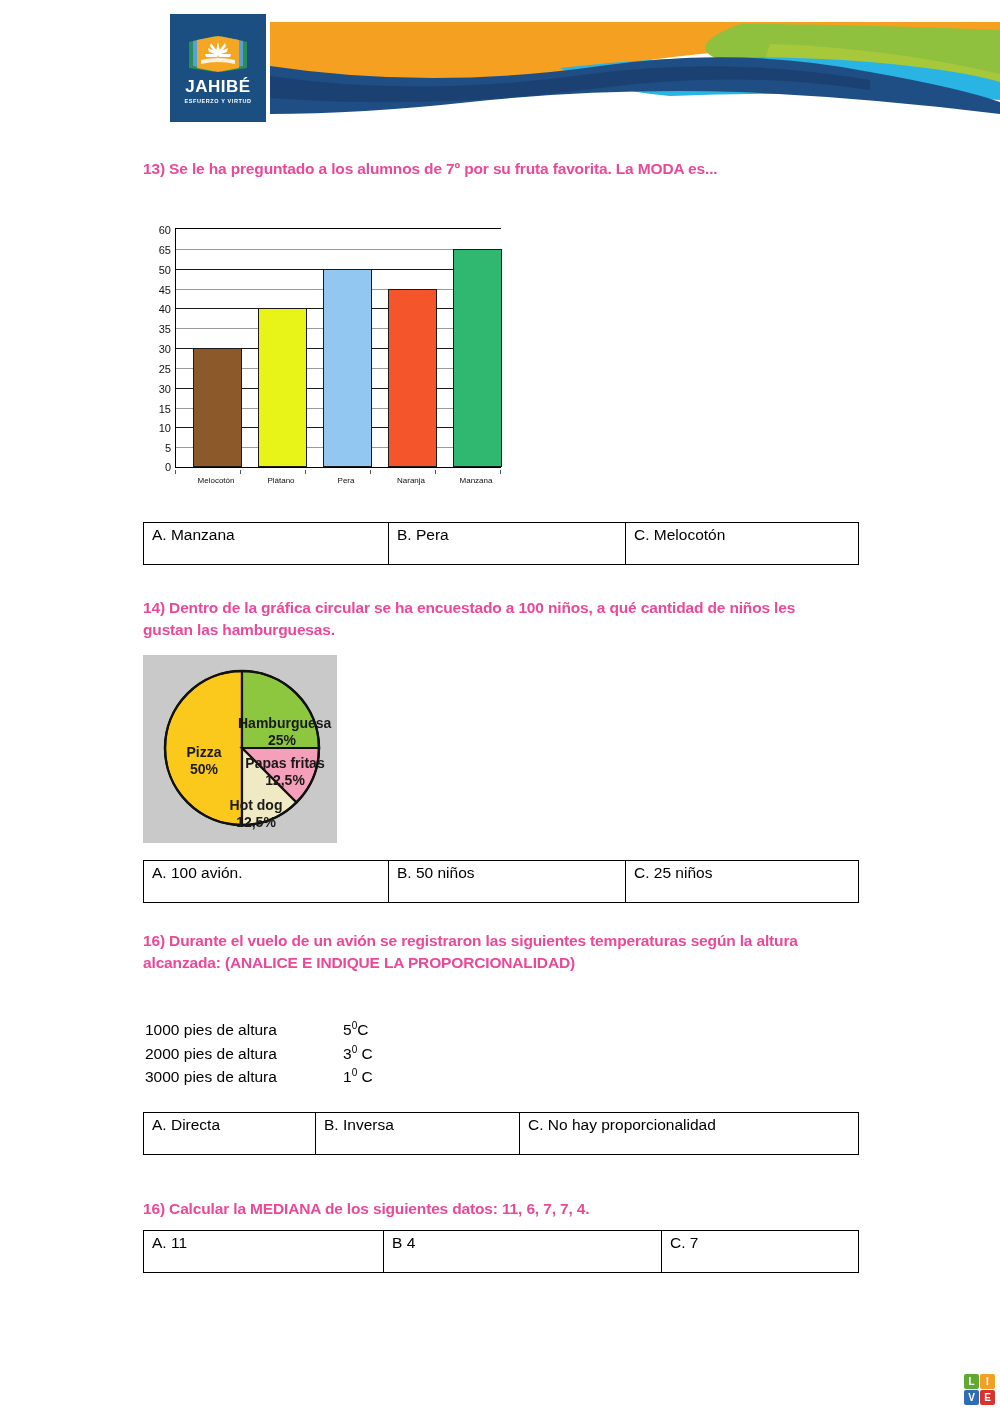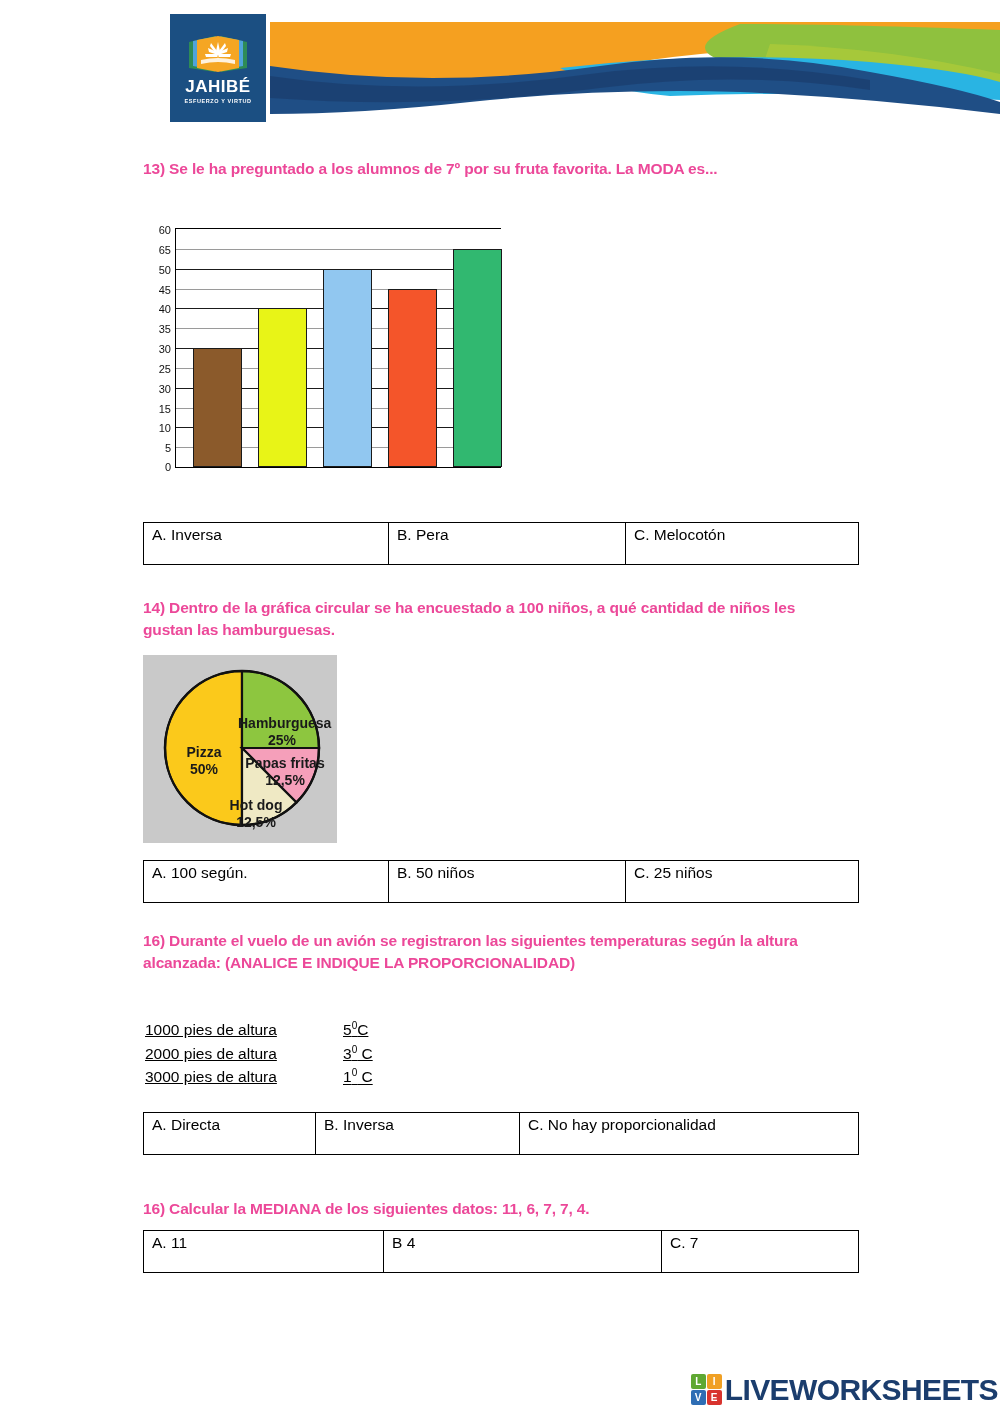--- a/index.html
+++ b/index.html
@@ -324,26 +324,39 @@
       <div class="bc-grid-major" style="top:198.3px;"></div>
       <div class="bc-grid-minor" style="top:218.2px;"></div>
 
       <div class="bc-bar" style="left:17px;  width:49px; height:119px;   background:#8B5A2B;"></div>
       <div class="bc-bar" style="left:82px;  width:49px; height:158.7px; background:#E8F417;"></div>
       <div class="bc-bar" style="left:147px; width:49px; height:198.3px; background:#91C7F0;"></div>
       <div class="bc-bar" style="left:212px; width:49px; height:178.5px; background:#F4552A;"></div>
       <div class="bc-bar" style="left:277px; width:49px; height:218.2px; background:#31B870;"></div>
     </div>
 
+    <div class="bc-xlabels">
+      <div class="bc-tick" style="left:0px;"></div>
+      <div class="bc-tick" style="left:65px;"></div>
+      <div class="bc-tick" style="left:130px;"></div>
+      <div class="bc-tick" style="left:195px;"></div>
+      <div class="bc-tick" style="left:260px;"></div>
+      <div class="bc-tick" style="left:325px;"></div>
+      <div class="bc-xlab" style="left:41px;">Melocotón</div>
+      <div class="bc-xlab" style="left:106px;">Plátano</div>
+      <div class="bc-xlab" style="left:171px;">Pera</div>
+      <div class="bc-xlab" style="left:236px;">Naranja</div>
+      <div class="bc-xlab" style="left:301px;">Manzana</div>
+    </div>
   </div>
 
   <table class="ans-table" style="position:absolute; top:522px; left:0;">
     <tbody>
         <tr>
-      <td style="width:245px;">A. Inversa</td>
+      <td style="width:245px;">A. Manzana</td>
       <td style="width:237px;">B. Pera</td>
       <td style="width:233px;">C. Melocotón</td>
     </tr>
   </tbody>
     </table>
 
   <div style="position:absolute; top:597px; left:0; width:690px;">
     <span class="q-text">14) Dentro de la gráfica circular se ha encuestado a 100 niños, a qué cantidad de niños les gustan las hamburguesas.</span>
   </div>
 
@@ -379,32 +392,32 @@
 
     <div class="pie-label" style="left:80px; top:142px; width:66px;">
       <span>Hot dog</span><br>
       <span>12,5%</span>
     </div>
   </div>
 
   <table class="ans-table" style="position:absolute; top:860px; left:0;">
     <tbody>
         <tr>
-      <td style="width:245px;">A. 100 según.</td>
+      <td style="width:245px;">A. 100 avión.</td>
       <td style="width:237px;">B. 50 niños</td>
       <td style="width:233px;">C. 25 niños</td>
     </tr>
   </tbody>
     </table>
 
   <div style="position:absolute; top:930px; left:0; width:680px;">
     <span class="q-text">16) Durante el vuelo de un avión se registraron las siguientes temperaturas según la altura alcanzada:    (ANALICE E INDIQUE LA PROPORCIONALIDAD)</span>
   </div>
 
-  <div style="position:absolute; top:1018px; left:2px;text-decoration:underline;">
+  <div style="position:absolute; top:1018px; left:2px;">
     <div class="temp-row">
       <span class="temp-alt">1000 pies de altura</span>
       <span class="temp-val"><span>5</span><span class="sup">0</span><span>C</span></span>
     </div>
     <div class="temp-row">
       <span class="temp-alt">2000 pies de altura</span>
       <span class="temp-val"><span>3</span><span class="sup">0</span><span> C</span></span>
     </div>
     <div class="temp-row">
       <span class="temp-alt">3000 pies de altura</span>
@@ -438,14 +451,13 @@
 
 </div>
 
 <div class="footer">
   <div class="lw-tiles">
     <div class="lw-tile" style="background:#5FA832;">L</div>
     <div class="lw-tile" style="background:#F0A024;">I</div>
     <div class="lw-tile" style="background:#2E6DB4;">V</div>
     <div class="lw-tile" style="background:#D8332E;">E</div>
   </div>
-  <div class="lw-word">LIVEWORKSHEETS</div>
 </div>
 
 </body></html>

